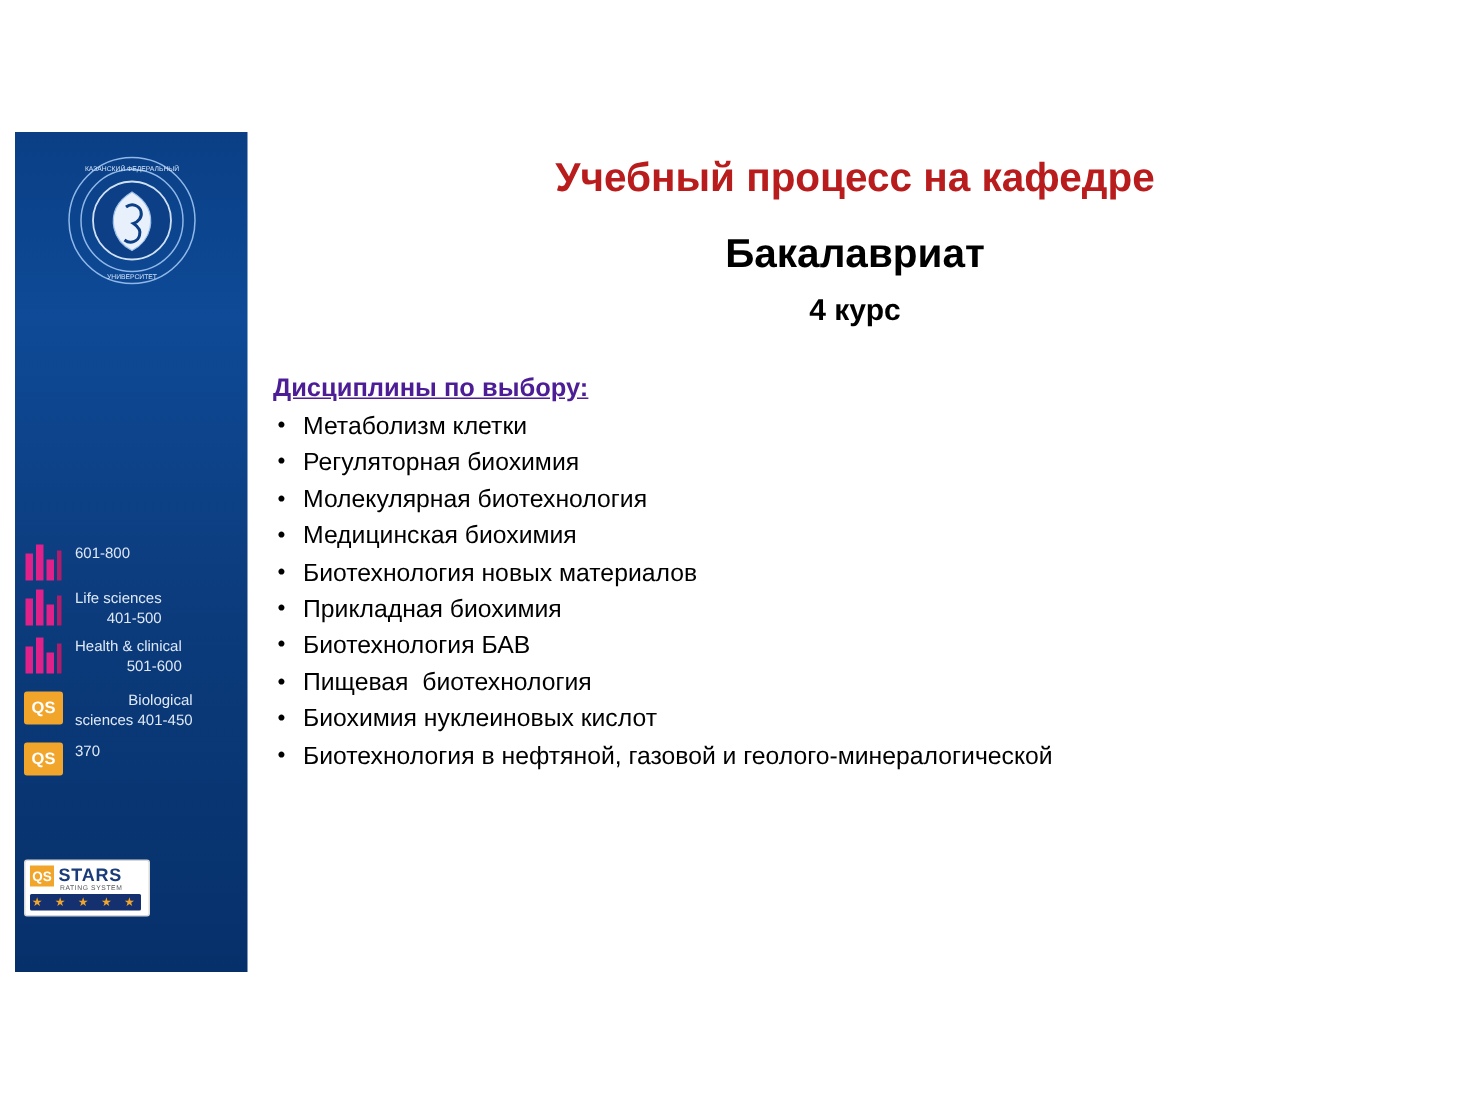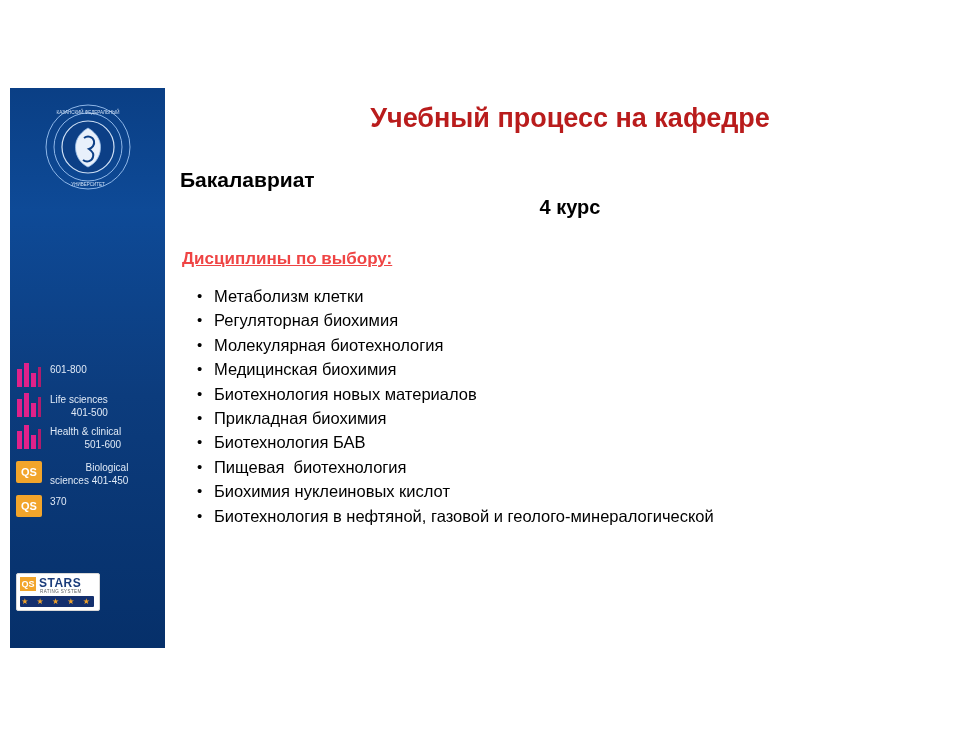--- a/index.html
+++ b/index.html
@@ -158,52 +158,52 @@
     top: 103px;
     width: 780px;
     text-align: center;
     font-size: 27px;
     font-weight: bold;
     color: #b91c1c;
   }
   #subtitle1 {
     position: absolute;
     left: 180px;
-    top: 168px;
+    top: 154px;
     width: 780px;
-    text-align: left;
-    font-size: 21px;
+    text-align: center;
+    font-size: 27px;
     font-weight: bold;
     color: #000000;
   }
   #subtitle2 {
     position: absolute;
     left: 180px;
     top: 196px;
     width: 780px;
     text-align: center;
     font-size: 20px;
     font-weight: bold;
     color: #000000;
   }
   #list-heading {
     position: absolute;
     left: 182px;
     top: 249px;
     font-size: 17px;
     font-weight: bold;
-    color: #ef4444;
+    color: #4c1d95;
     text-decoration: underline;
   }
   #disciplines {
     position: absolute;
     left: 182px;
     top: 272px;
     width: 760px;
-    margin: 12px;
+    margin: 0;
     padding: 0;
     list-style: none;
   }
   #disciplines li {
     font-size: 16.5px;
     line-height: 24.4px;
     color: #000000;
     position: relative;
     padding-left: 20px;
     white-space: pre;

